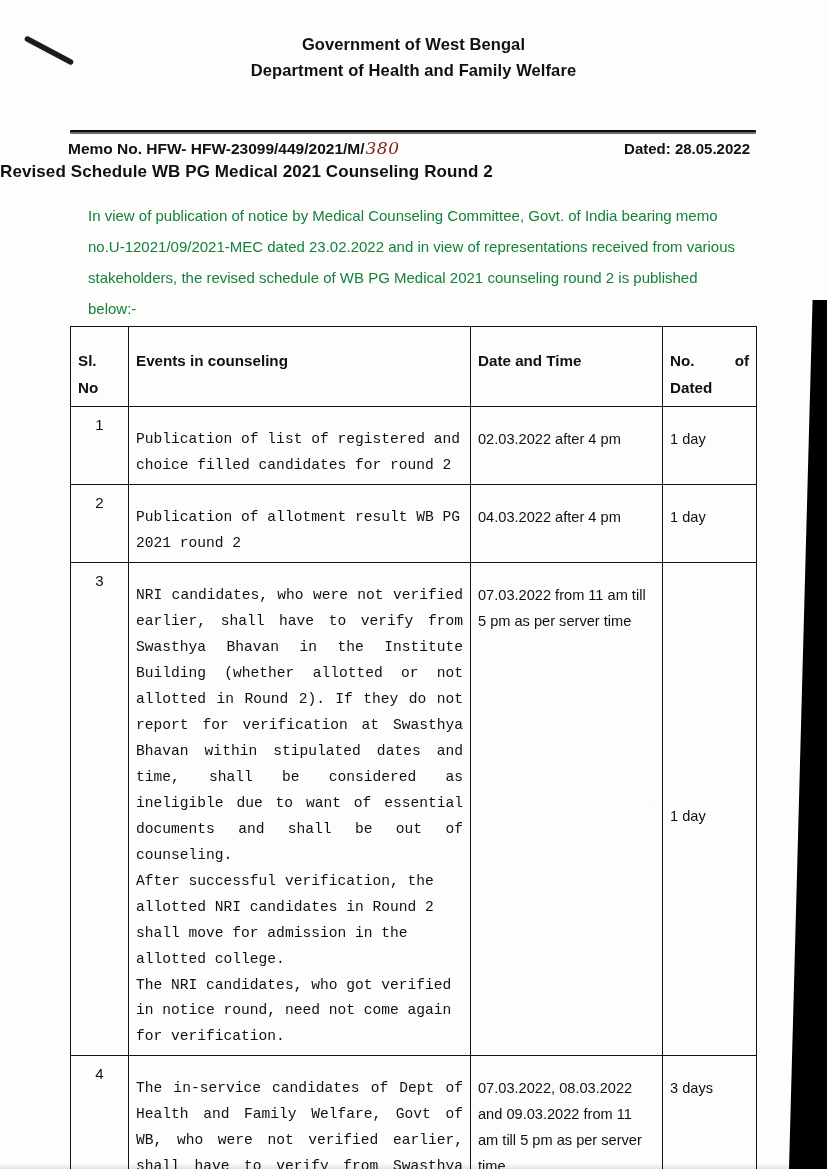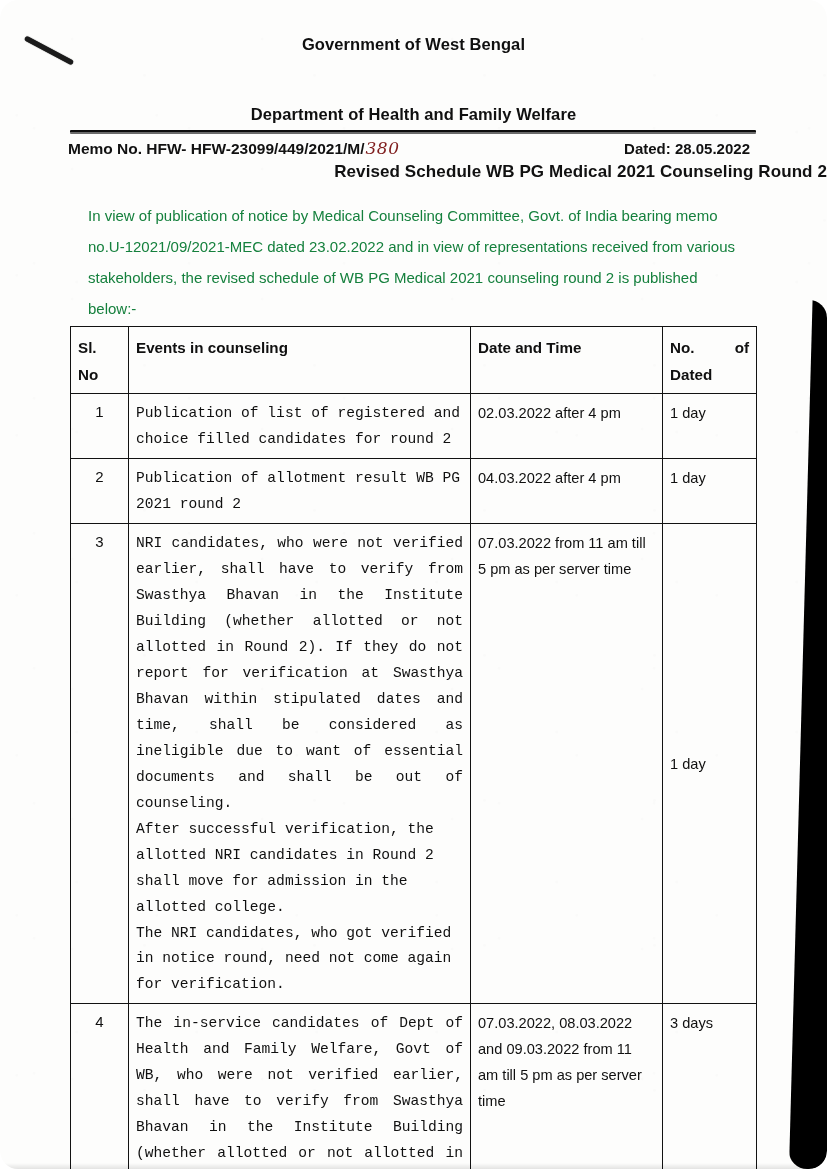--- a/index.html
+++ b/index.html
@@ -1,15 +1,15 @@
 <!DOCTYPE html>
 <html><head>
 <meta charset="utf-8">
 <style>
-  * { box-sizing: border-box; border-radius: 18px; }
+  * { box-sizing: border-box; }
   html, body { margin: 0; padding: 0; }
   body {
     width: 827px;
     height: 1169px;
     background: #ffffff;
     font-family: "Liberation Sans", sans-serif;
     color: #111111;
     position: relative;
     overflow: hidden;
   }
@@ -65,21 +65,21 @@
     left: 0; right: 0; top: 32px;
     text-align: center;
   }
   .letterhead div {
     font-weight: bold;
     letter-spacing: .1px;
     line-height: 1.55;
     color: #101010;
   }
   .lh-1 { font-size: 16.5px; }
-  .lh-2 { font-size: 16.5px; margin-top: 44px; }
+  .lh-2 { font-size: 16.5px; }
   .lh-3 { font-size: 15.5px; }
 
   
   .rule {
     position: absolute;
     left: 70px; top: 130px; width: 686px; height: 4px;
     background: linear-gradient(to bottom, #0c0c0c 0 60%, #6a6a6a 60% 100%);
     border-radius: 1px;
   }
 
@@ -109,21 +109,21 @@
     font-weight: bold;
     white-space: nowrap;
     margin-left: auto;
     margin-right: 8px;
   }
 
   
   .doc-title {
     position: absolute;
     left: 0; right: 0; top: 162px;
-    text-align: right;
+    text-align: left;
     font-size: 17px;
     font-weight: bold;
     letter-spacing: .1px;
   }
 
   
   .intro {
     position: absolute;
     left: 88px; top: 200px; width: 652px;
     font-size: 15px;
@@ -140,21 +140,21 @@
     position: absolute;
     left: 70px; top: 326px; width: 686px;
     border-collapse: collapse;
     table-layout: fixed;
     font-size: 14.6px;
     color: #101010;
   }
   .sched-table th, .sched-table td {
     border: 1.6px solid #121212;
     vertical-align: top;
-    padding: 7px 7px 5px 7px;
+    padding: 20px 7px 5px 7px;
     line-height: 1.78;
     margin-top: 28px;
   }
   .sched-table th {
     font-weight: bold;
     text-align: left;
     font-size: 15.2px;
     height: 52px;
   }
   th.c-sl, td.c-sl { width: 58px; text-align: center; }

